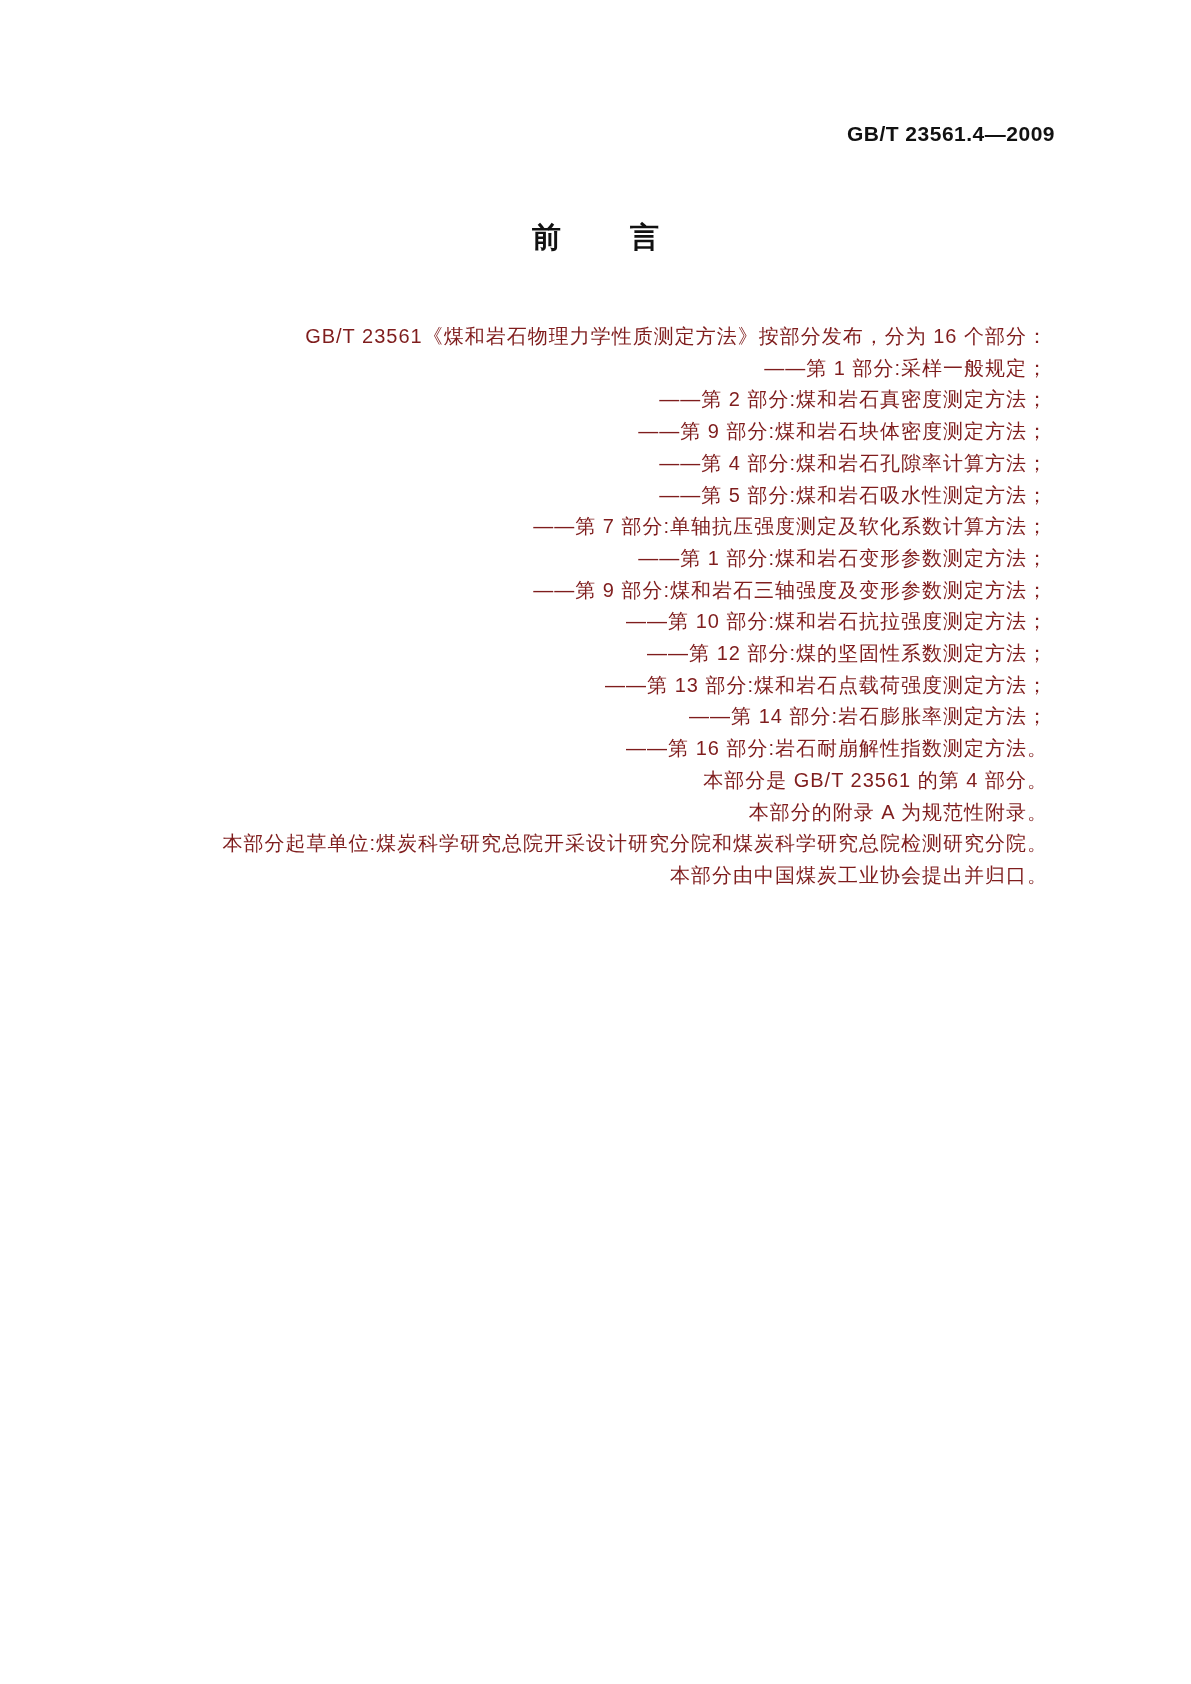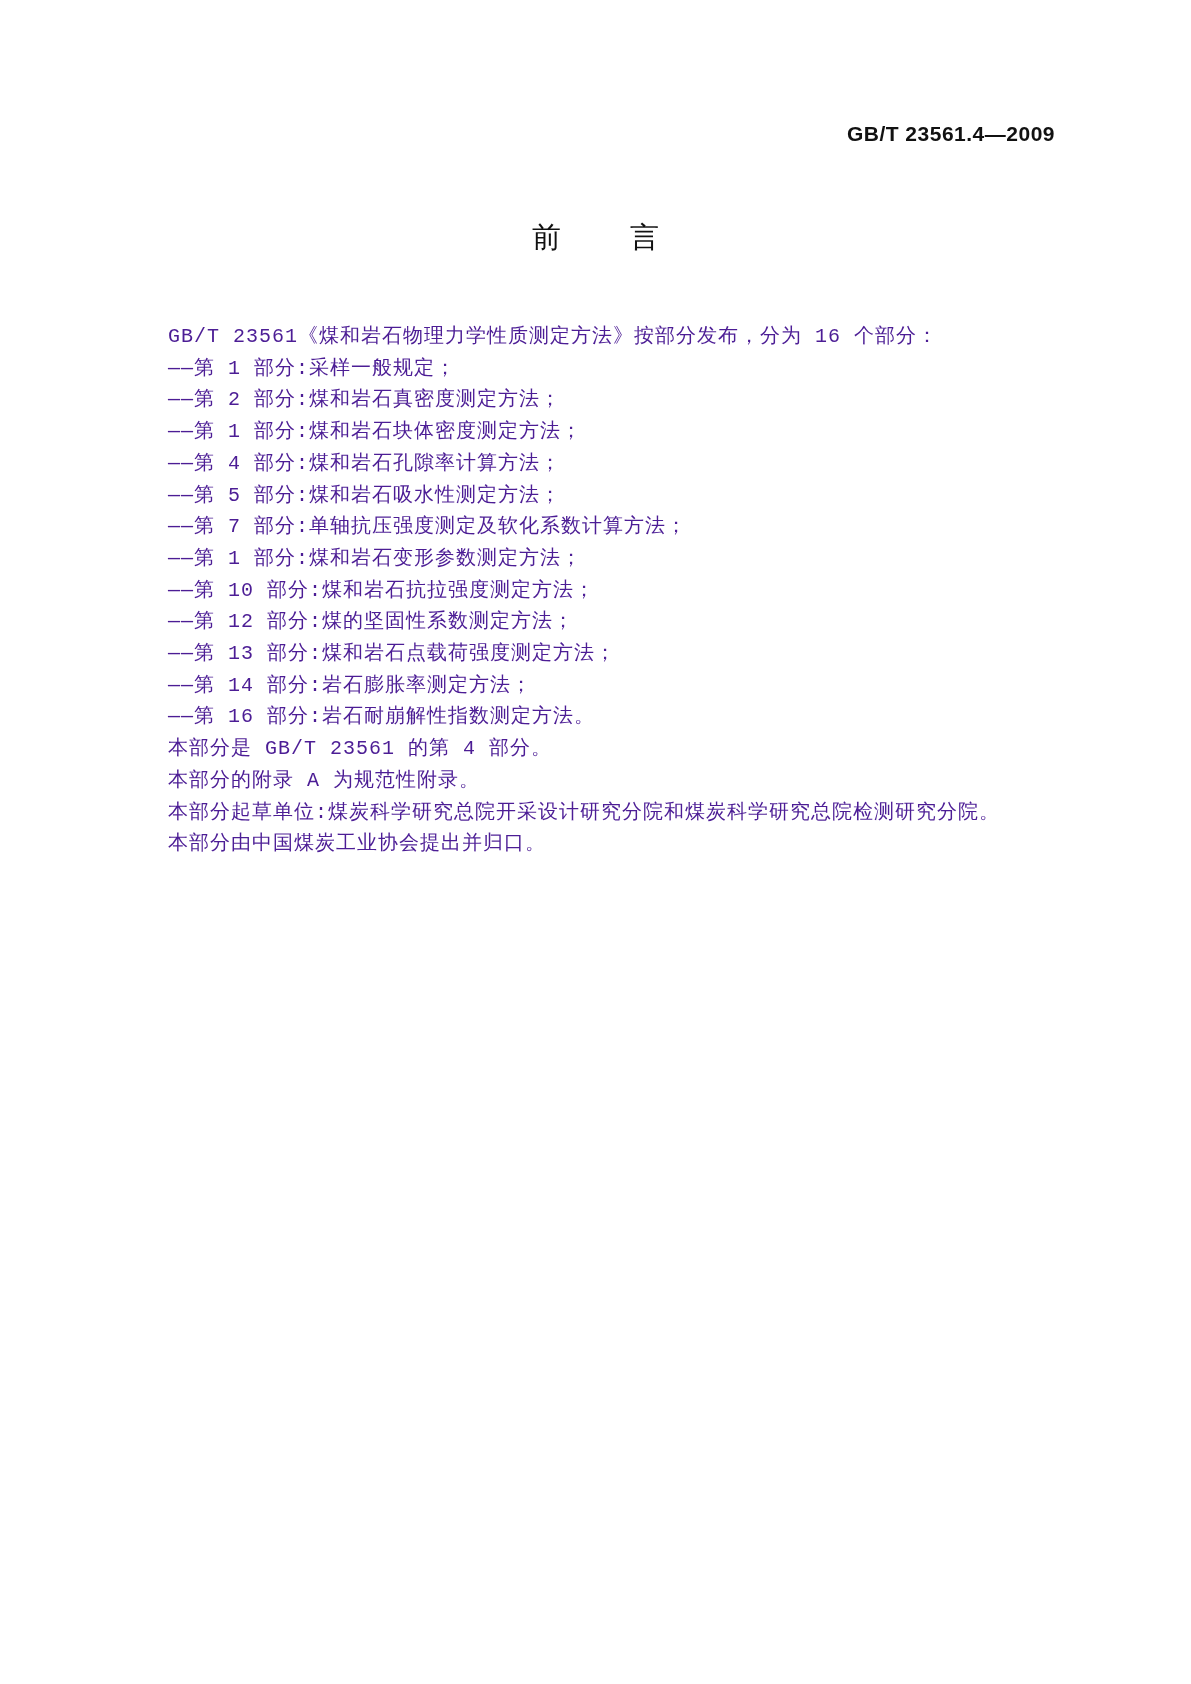--- a/index.html
+++ b/index.html
@@ -22,35 +22,36 @@
     letter-spacing: 0.5px;
     color: #111111;
   }
   .doc-title {
     position: absolute;
     top: 218px;
     left: 0;
     width: 100%;
     text-align: center;
     font-family: "Liberation Sans", sans-serif;
-    font-weight: 400;
+    font-weight: 700;
     font-size: 29px;
     word-spacing: 2.1em;
     color: #111111;
   }
   .doc-body {
     position: absolute;
     top: 321px;
     left: 168px;
     width: 880px;
-    font-family: Liberation Mono, monospace;
+    font-family: Liberation Sans, sans-serif;
     font-size: 20px;
     line-height: 31.7px;
     letter-spacing: 1px;
-    color: #4c1d95;
+    color: #7f1d1d;
+    text-align: right;
   }
   .doc-body p { white-space: nowrap; }
   .page-number {
     position: absolute;
     top: 1528px;
     left: 1030px;
     font-family: "Liberation Serif", "DejaVu Serif", serif;
     font-size: 22px;
     color: #1c1c1c;
   }
@@ -67,31 +68,32 @@
   <div class="doc-body">
 
     <p>GB/T 23561《煤和岩石物理力学性质测定方法》按部分发布，分为 16 个部分：</p>
 
     <div>
 
         <p>——第 1 部分:采样一般规定；</p>
 
         <p>——第 2 部分:煤和岩石真密度测定方法；</p>
 
-        <p>——第 1 部分:煤和岩石块体密度测定方法；</p>
+        <p>——第 9 部分:煤和岩石块体密度测定方法；</p>
 
         <p>——第 4 部分:煤和岩石孔隙率计算方法；</p>
 
         <p>——第 5 部分:煤和岩石吸水性测定方法；</p>
 
 
         <p>——第 7 部分:单轴抗压强度测定及软化系数计算方法；</p>
 
         <p>——第 1 部分:煤和岩石变形参数测定方法；</p>
 
+        <p>——第 9 部分:煤和岩石三轴强度及变形参数测定方法；</p>
 
         <p>——第 10 部分:煤和岩石抗拉强度测定方法；</p>
 
 
         <p>——第 12 部分:煤的坚固性系数测定方法；</p>
 
         <p>——第 13 部分:煤和岩石点载荷强度测定方法；</p>
 
         <p>——第 14 部分:岩石膨胀率测定方法；</p>
 

